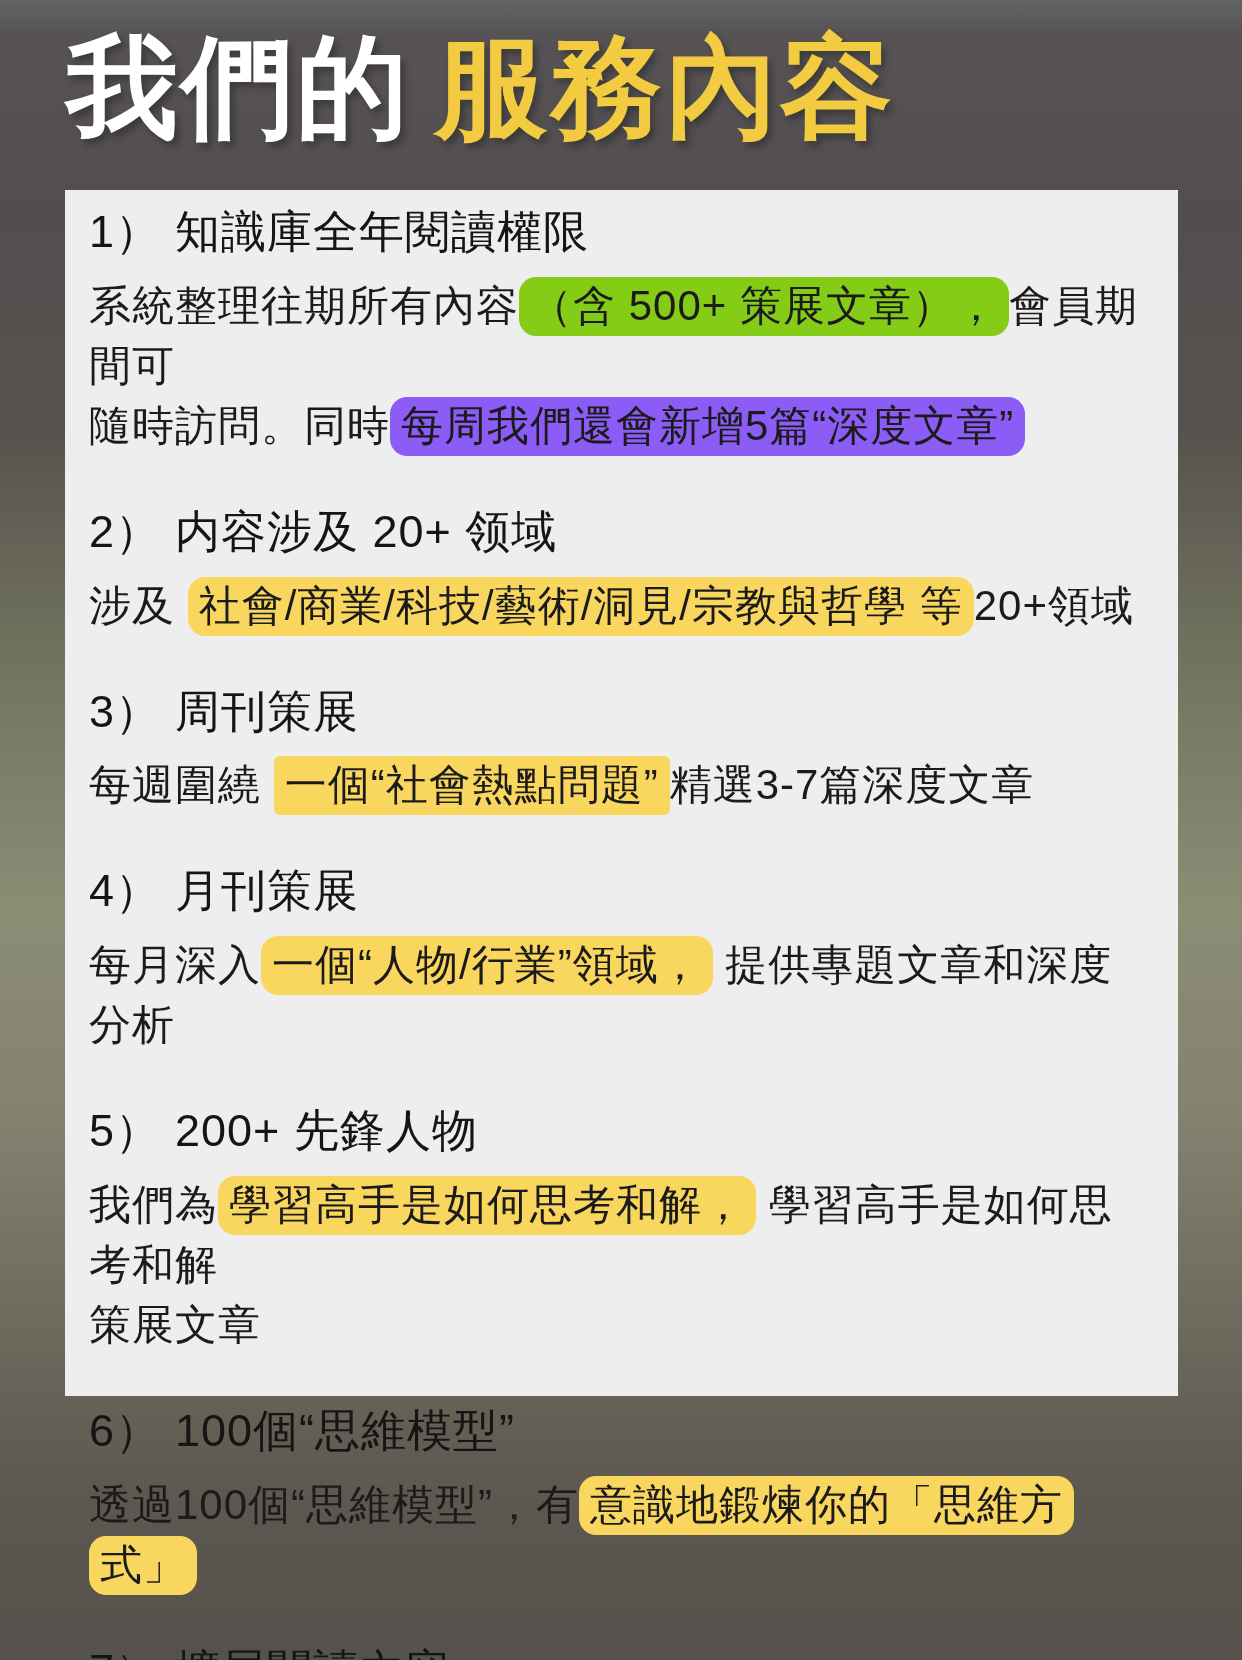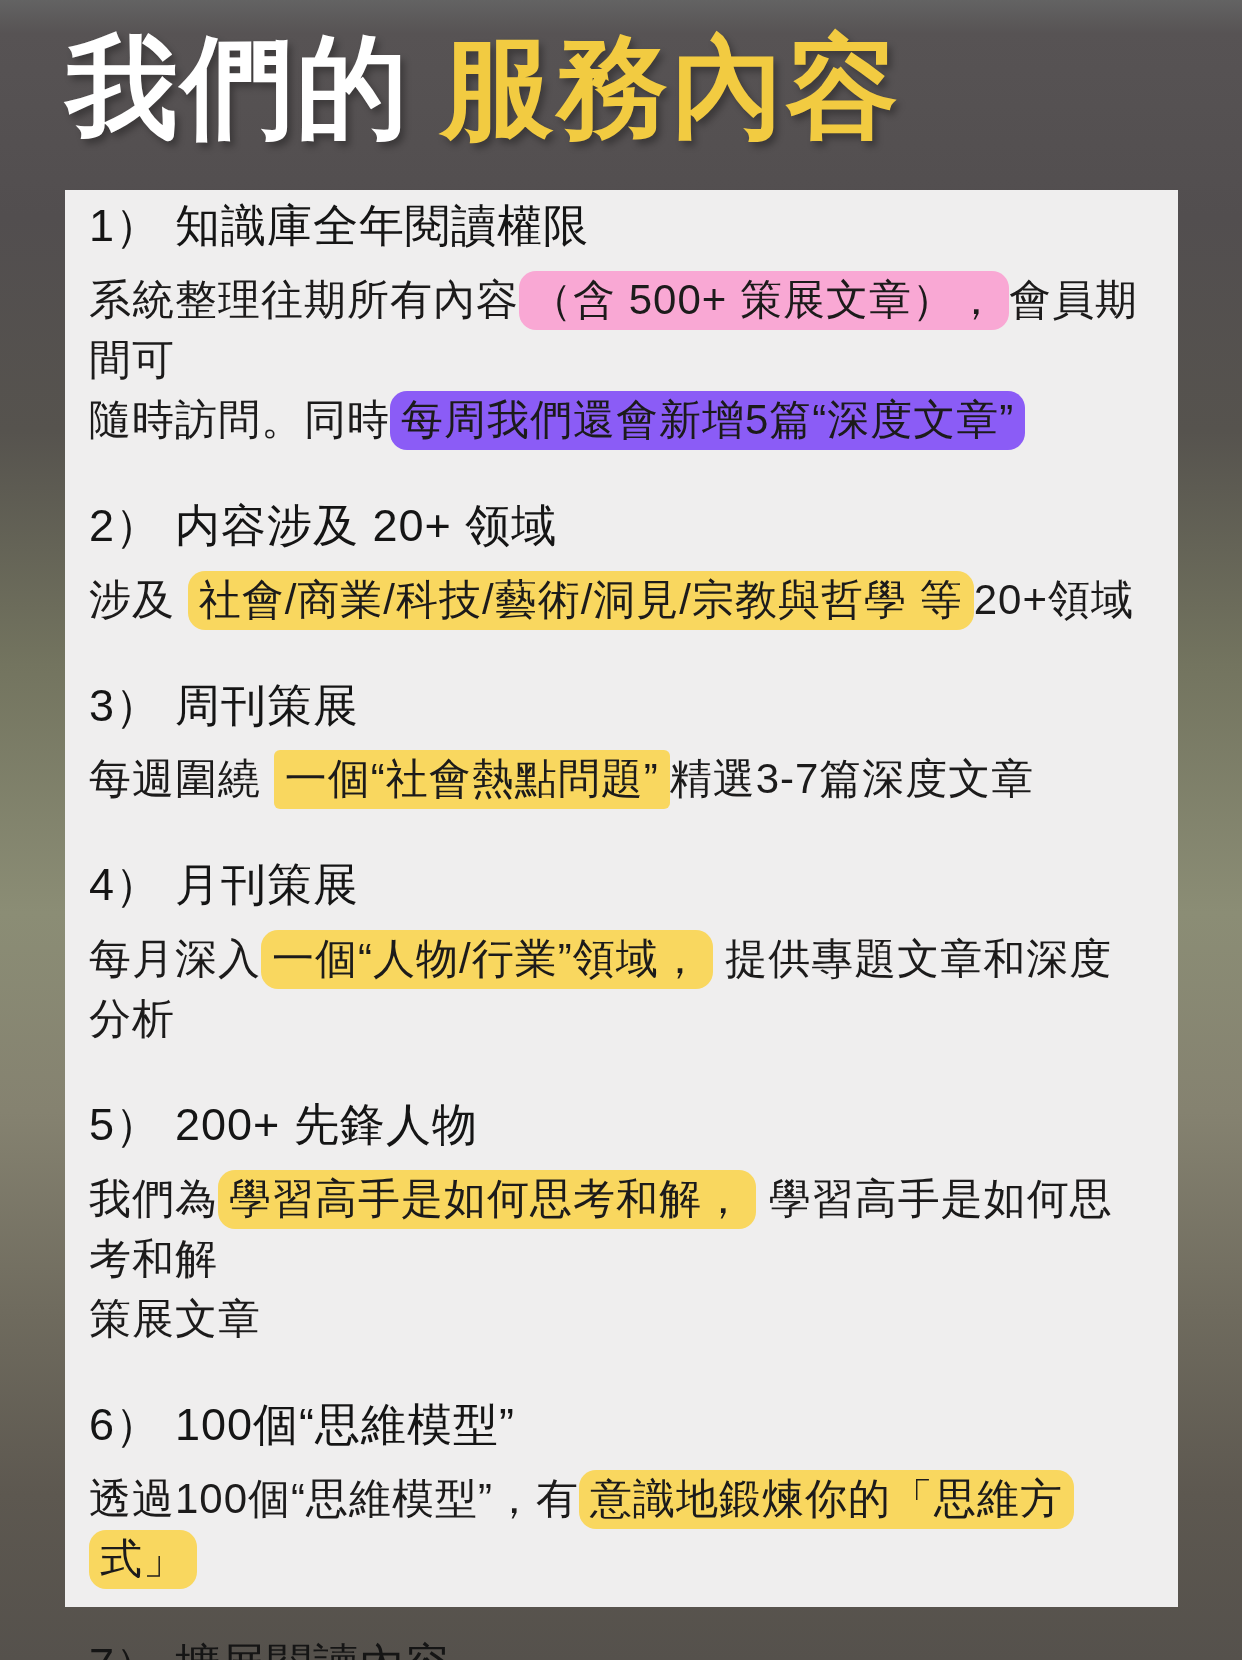--- a/index.html
+++ b/index.html
@@ -13,26 +13,26 @@
       #73745f 40%, #8b8d75 55%, #858270 67%,
       #6f6b5e 79%, #5d5850 90%, #55514c 100%);
   }
   .header{
     position:absolute;left:66px;top:14px;
     font-size:112px;font-weight:900;line-height:1.32;
     letter-spacing:3px;color:#ffffff;
     text-shadow:4px 5px 7px rgba(0,0,0,0.30);
     white-space:nowrap;
   }
-  .header .yellow{margin-left:30px;}
+  .header .yellow{margin-left:24px;}
   .card{
     position:absolute;left:65px;top:190px;
-    width:1113px;height:1417px;
+    width:1113px;height:1206px;
     box-sizing:border-box;
-    padding:10px 24px 0 24px;
+    padding:16px 24px 0 24px;
     background:#efeeee;
     color:#1c1b1b;
   }
   .section{margin:0 0 50px 0;}
   .sec-title{
     font-size:45px;font-weight:400;line-height:1.15;
     margin:0 0 18px 0;color:#151515;letter-spacing:1px;
   }
   .sec-num{margin-right:14px;}
   .sec-body{
@@ -50,21 +50,21 @@
 </head>
 <body>
 
 <div class="page">
   <div class="header">
     <span>我們的</span><span class="yellow" style="color: rgb(242, 203, 65);">服務內容</span>
   </div>
   <div class="card">
       <section class="section">
         <h2 class="sec-title"><span class="sec-num">1）</span><span>知識庫全年閱讀權限</span></h2>
-        <p class="sec-body"><span class="plain">系統整理往期所有內容</span><span class="hl" style="background: #f9a8d4;">（含 500+ 策展文章），</span><span class="plain">會員期間可</span><br><span class="plain">隨時訪問。同時</span><span class="hl" style="background: #8b5cf6;">每周我們還會新增5篇“深度文章”</span></p>
+        <p class="sec-body"><span class="plain">系統整理往期所有內容</span><span class="hl" style="background: #84cc16;">（含 500+ 策展文章），</span><span class="plain">會員期間可</span><br><span class="plain">隨時訪問。同時</span><span class="hl" style="background: #8b5cf6;">每周我們還會新增5篇“深度文章”</span></p>
       </section>
       <section class="section">
         <h2 class="sec-title"><span class="sec-num">2）</span><span>内容涉及 20+ 领域</span></h2>
         <p class="sec-body"><span class="plain">涉及 </span><span class="hl" style="background: rgb(249, 215, 95);">社會/商業/科技/藝術/洞見/宗教與哲學 等</span><span class="plain">20+領域</span></p>
       </section>
       <section class="section">
         <h2 class="sec-title"><span class="sec-num">3）</span><span>周刊策展</span></h2>
         <p class="sec-body"><span class="plain">每週圍繞 </span><span class="hl" style="background: rgb(249, 215, 95); border-radius: 6px;">一個“社會熱點問題”</span><span class="plain">精選3-7篇深度文章</span></p>
       </section>
       <section class="section">

